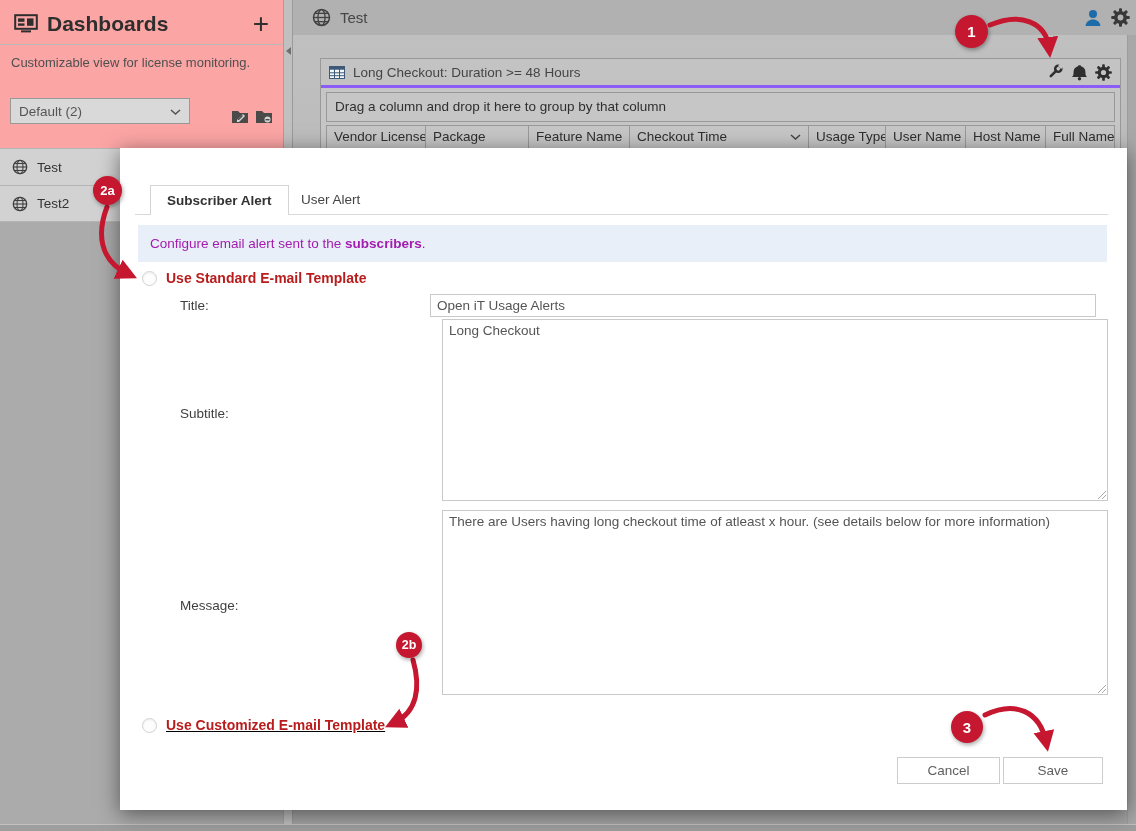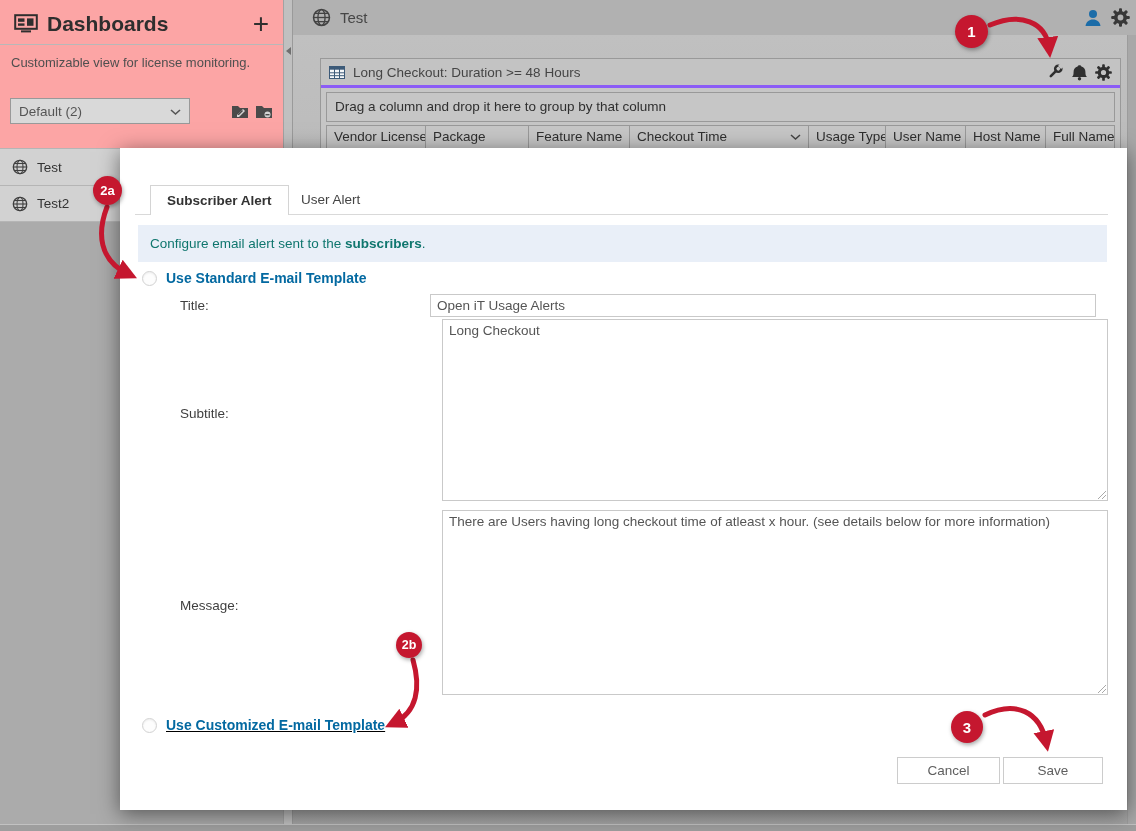--- a/index.html
+++ b/index.html
@@ -8,21 +8,21 @@
   .app { position:relative; width:1136px; height:831px; background:#ababab; overflow:hidden; }
 
   
   .sidebar { position:absolute; left:0; top:0; width:283px; height:831px; background:#ababab; }
   .sb-head { background:#fca5a5; padding:0; height:148px; }
   .sb-title-row { display:flex; align-items:center; padding:12px 14px 8px 14px; }
   .sb-title { font-size:21px; font-weight:bold; color:#2e2e2e; margin-left:9px; }
   .sb-plus { margin-left:auto; font-size:28px; font-weight:400; color:#2f2f2f; line-height:22px; cursor:pointer; }
   .sb-rule { border-top:1px solid #b8b8b8; margin:0 0 0 0; }
   .sb-desc { font-size:13px; color:#4f4f4f; padding:10px 12px 0 11px; }
-  .sb-dd-row { display:flex; align-items:center; padding:0 10px; margin-top:28px;gap:32px; }
+  .sb-dd-row { display:flex; align-items:flex-end; padding:0 10px; margin-top:28px;gap:32px; }
   .sb-select { width:226px; height:26px; border:1px solid #999; background:#d9d9d9; display:flex; align-items:center; padding:0 8px; font-size:13.5px; color:#555; cursor:pointer; }
   .sb-select .chev { margin-left:auto; }
   .sb-dd-icons { display:flex; gap:6px; margin-left:9px; }
   .sb-item { height:37px; background:#d2d2d2; border-top:1px solid #b5b5b5; display:flex; align-items:center; padding-left:12px; gap:9px; font-size:13.5px; color:#333; cursor:pointer; }
   .sb-item:last-of-type { border-bottom:1px solid #b5b5b5; }
 
   
   .splitter { position:absolute; left:283px; top:0; width:10px; height:831px; background:#c0c0c0; border-left:1px solid #a2a2a2; border-right:1px solid #9a9a9a; }
   .splitter-arrow { position:absolute; left:2px; top:47px; width:0; height:0; border-top:4px solid transparent; border-bottom:4px solid transparent; border-right:5px solid #6f6f6f; cursor:pointer; }
 
@@ -50,26 +50,26 @@
 
   
   .modal { position:absolute; left:120px; top:148px; width:1007px; height:662px; background:#fff; box-shadow:0 4px 20px rgba(0,0,0,0.5); z-index:10; }
   .modal-titlebar { height:30px; background:#515151; color:#fff; font-size:13px; font-weight:bold; display:flex; align-items:center; padding:0 12px; }
   .modal-close { margin-left:auto; color:#a5a5a5; font-size:15px; font-weight:bold; cursor:pointer; line-height:1; }
   .modal-body { position:relative; height:632px;border-radius:17px; }
   .tab { position:absolute; top:37px; height:30px; line-height:29px; font-size:13.5px; padding:0 16px; cursor:pointer; z-index:2; }
   .tab.active { left:30px; background:#fff; border:1px solid #d4d4d4; border-bottom:none; font-weight:bold; color:#333; }
   .tab.inactive { left:165px; color:#444; }
   .tabs-underline { position:absolute; top:66px; left:15px; right:19px; border-bottom:1px solid #d9d9d9; z-index:1; }
-  .info-bar { position:absolute; top:77px; left:18px; right:20px; height:37px; background:#e9eff8; font-size:13.5px; color:#0f766e; line-height:37px; padding-left:12px; }
+  .info-bar { position:absolute; top:77px; left:18px; right:20px; height:37px; background:#e9eff8; font-size:13.5px; color:#a21caf; line-height:37px; padding-left:12px; }
   .radio-row { position:absolute; left:22px; display:flex; align-items:center; gap:9px; cursor:pointer; }
   .radio-row.std { top:122px; }
   .radio-row.cust { top:569px;text-decoration:underline; }
   .radio-circle { width:15px; height:15px; border-radius:50%; border:1px solid #d2d2d2; background:#fdfdfd; box-shadow:inset 0 1px 2px rgba(0,0,0,0.07); flex:none; }
-  .radio-label { font-size:14px; font-weight:bold; color:#0369a1; }
+  .radio-label { font-size:14px; font-weight:bold; color:#b91c1c; }
   .fld-label { position:absolute; left:60px; font-size:13.5px; color:#3f3f3f; }
   .fld-input { position:absolute; left:310px; width:666px; height:23px; border:1px solid #c9c9c9; font-family:"Liberation Sans",sans-serif; font-size:13.5px; color:#555; padding:1px 6px; outline:none; background:#fff; }
   .ta-wrap { position:absolute; left:322px; width:666px; }
   .ta-wrap textarea { width:100%; height:100%; border:1px solid #c9c9c9; resize:none; font-family:"Liberation Sans",sans-serif; font-size:13.5px; color:#555; padding:3px 6px; outline:none; overflow:hidden; background:#fff; }
   .grip { position:absolute; right:2px; bottom:2px; width:10px; height:10px; background:repeating-linear-gradient(135deg, transparent 0 2px, #a9a9a9 2px 3px); clip-path:polygon(100% 0, 100% 100%, 0 100%); cursor:nwse-resize; }
   .btn { position:absolute; top:609px; height:27px; background:#fff; border:1px solid #ccc; font-family:"Liberation Sans",sans-serif; font-size:13.5px; color:#5f5f5f; cursor:pointer; }
   .btn.cancel { left:777px; width:103px; }
   .btn.save { left:883px; width:100px; }
 
   

